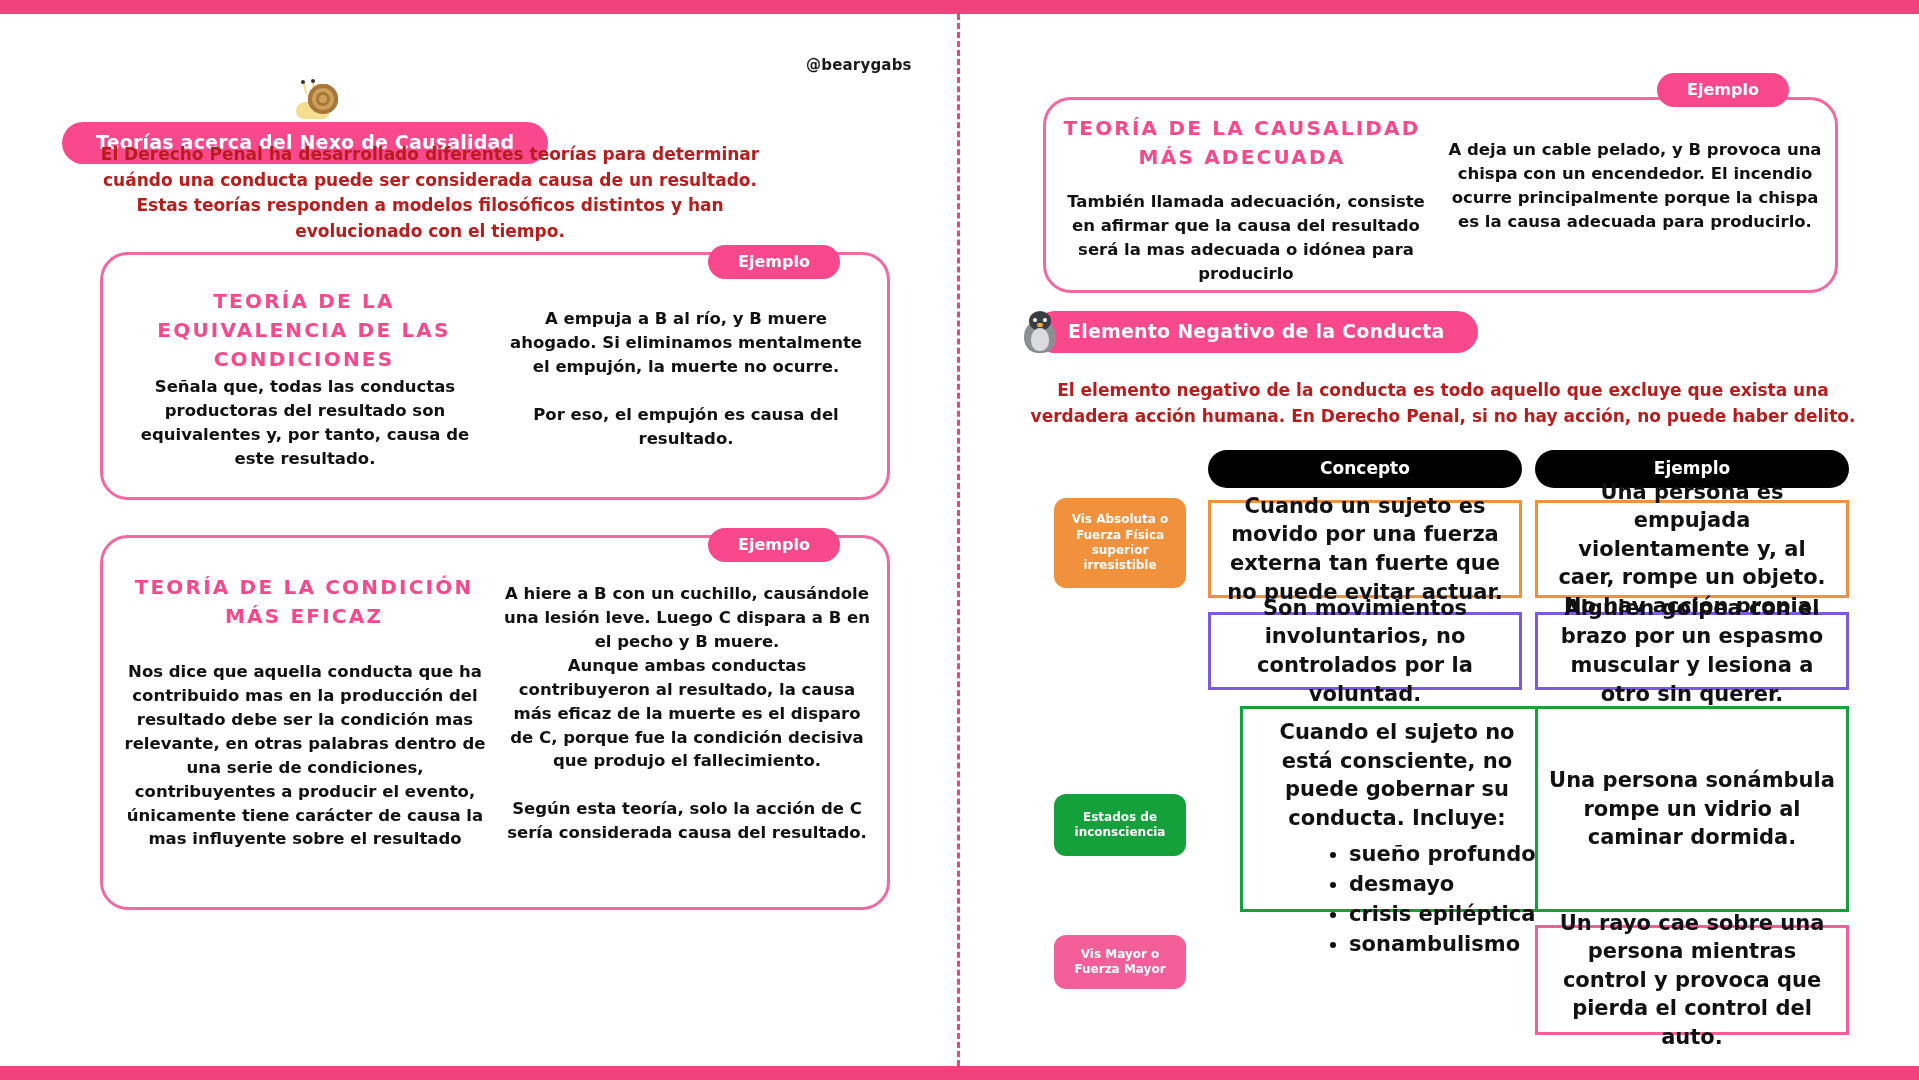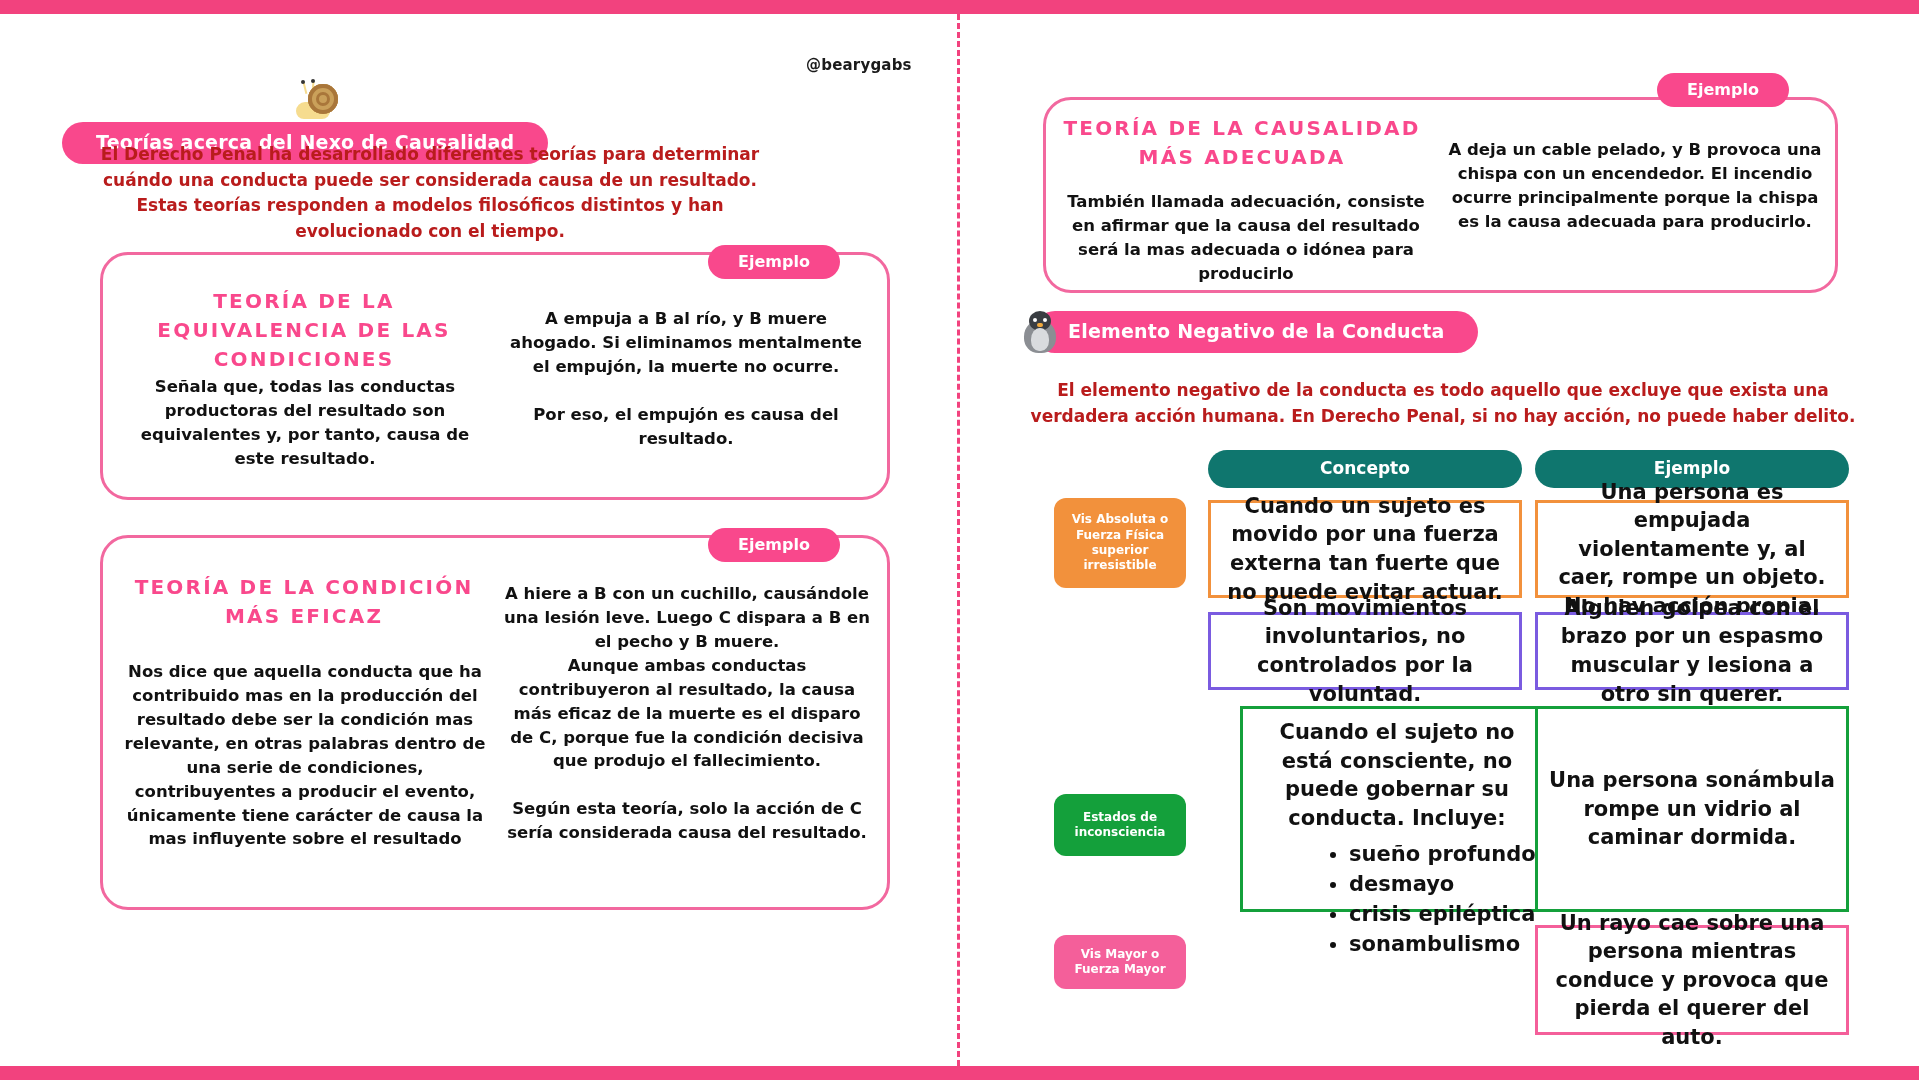--- a/index.html
+++ b/index.html
@@ -85,21 +85,21 @@
   .para{
     position:absolute;
     color:#b91c1c;font-weight:bold;font-size:17px;line-height:1.5;
     text-align:center;
     font-family:"DejaVu Sans",sans-serif;
   }
 
   
   .tbl-head{
     position:absolute;
-    background:#0f766e;color:#fff;
+    background:#000000;color:#fff;
     border-radius:26px;
     font-weight:bold;font-size:17px;
     text-align:center;
     padding:8px 0 10px 0;
     font-family:"DejaVu Sans",sans-serif;
   }
   .tag{
     position:absolute;
     border-radius:12px;
     color:#fff;font-weight:bold;font-size:12px;
@@ -243,15 +243,15 @@
     <ul>
       <li>sueño profundo</li>
       <li>desmayo</li>
       <li>crisis epiléptica</li>
       <li>sonambulismo</li>
     </ul>
   </div>
   <div class="cell" style="top:706px;left:1535px;width:314px;height:206px;border-color:#14a03b;">Una persona sonámbula rompe un vidrio al caminar dormida.</div>
 
   <div class="tag" style="top:935px;left:1054px;width:132px;height:54px;background:#f45f9a;">Vis Mayor o Fuerza Mayor</div>
-  <div class="cell" style="top:925px;left:1535px;width:314px;height:110px;border-color:#f45f9a;">Un rayo cae sobre una persona mientras conduce y provoca que pierda el querer del auto.</div>
+  <div class="cell" style="top:925px;left:1535px;width:314px;height:110px;border-color:#f45f9a;">Un rayo cae sobre una persona mientras control y provoca que pierda el control del auto.</div>
 
 </div>
 
 </body></html>

